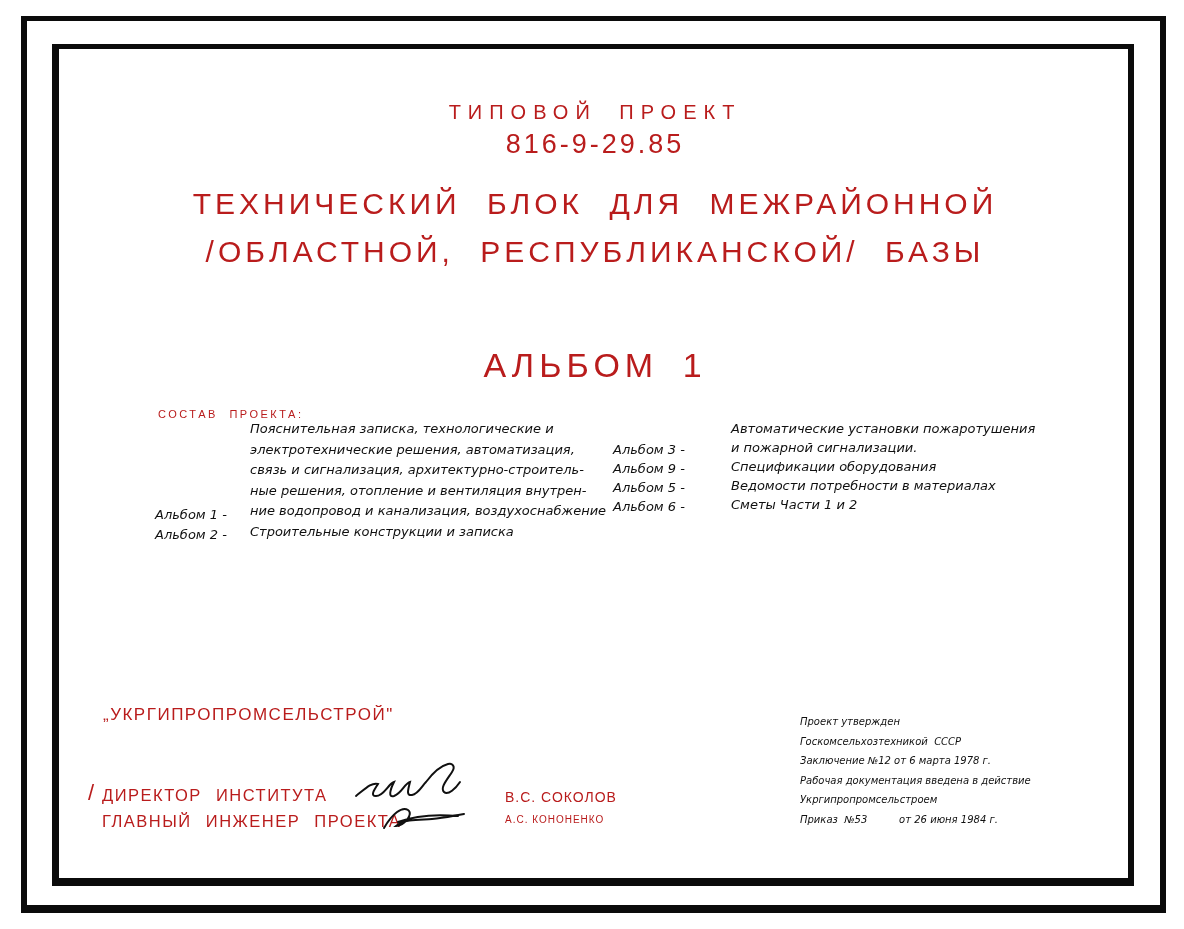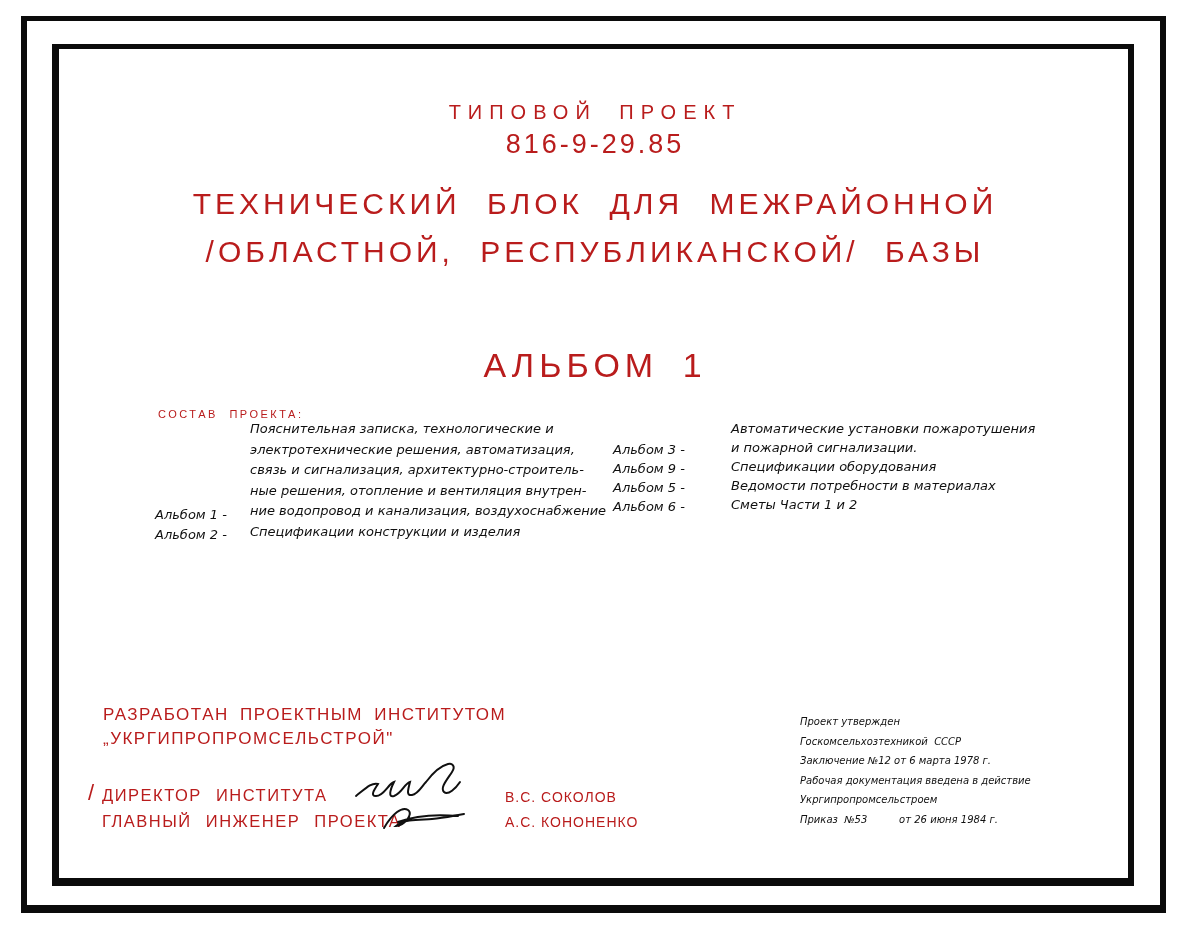--- a/index.html
+++ b/index.html
@@ -36,21 +36,21 @@
   .comp-right .comp-label{width:82px;}
   .comp-line{display:block;}
   .comp-left .comp-line{line-height:20.5px;}
   .comp-right .comp-line{line-height:19px;margin-left:36px;}
 
   .developer{position:absolute;left:103px;top:703px;font-size:17px;letter-spacing:1.5px;word-spacing:5px;line-height:24px;}
   .slash{position:absolute;left:88px;top:780px;font-size:22px;}
   .role-1{position:absolute;left:102px;top:786px;font-size:16.5px;letter-spacing:1.5px;word-spacing:8px;}
   .role-2{position:absolute;left:102px;top:812px;font-size:16.5px;letter-spacing:1.5px;word-spacing:8px;}
   .name-1{position:absolute;left:505px;top:789px;font-size:14px;letter-spacing:1px;}
-  .name-2{position:absolute;left:505px;top:814px;font-size:14px;letter-spacing:1px;}
+  .name-2{position:absolute;left:505px;top:814px;font-size:10px;letter-spacing:1px;}
   .sig{position:absolute;}
   .sig-1{left:352px;top:758px;}
   .sig-2{left:378px;top:800px;}
   .sig path{fill:none;stroke:#101010;stroke-width:2;stroke-linecap:round;}
 
   .approval{position:absolute;left:800px;top:712px;font-size:10px;line-height:19.5px;}
   .approval div{white-space:pre;}
 </style>
 </head>
 <body>
@@ -78,21 +78,21 @@
         <span class="comp-line">Пояснительная записка, технологические и</span>
         <span class="comp-line">электротехнические решения, автоматизация,</span>
         <span class="comp-line">связь и сигнализация, архитектурно-строитель-</span>
         <span class="comp-line">ные решения, отопление и вентиляция внутрен-</span>
         <span class="comp-line">ние водопровод и канализация, воздухоснабжение</span>
       </span>
     </div>
     <div class="comp-item">
       <span class="comp-label">Альбом 2 -</span>
       <span class="comp-text">
-        <span class="comp-line">Спецификации конструкции и изделия</span>
+        <span class="comp-line">Строительные конструкции и записка</span>
       </span>
     </div>
   </div>
 
   <div class="comp-col comp-right hand">
     <div class="comp-item">
       <span class="comp-label">Альбом 3 -</span>
       <span class="comp-text">
         <span class="comp-line">Автоматические установки пожаротушения</span>
         <span class="comp-line">и пожарной сигнализации.</span>
@@ -112,21 +112,20 @@
     </div>
     <div class="comp-item">
       <span class="comp-label">Альбом 6 -</span>
       <span class="comp-text">
         <span class="comp-line">Сметы Части 1 и 2</span>
       </span>
     </div>
   </div>
 
   <div class="developer drafting">
-    <div>РАЗРАБОТАН ПРОЕКТНЫМ ИНСТИТУТОМ</div>
     <div>„УКРГИПРОПРОМСЕЛЬСТРОЙ"</div>
   </div>
 
   <div class="slash drafting">/</div>
   <div class="role-1 drafting">ДИРЕКТОР ИНСТИТУТА</div>
   <div class="role-2 drafting">ГЛАВНЫЙ ИНЖЕНЕР ПРОЕКТА</div>
 
   <svg class="sig sig-1" width="120" height="48" viewBox="0 0 120 48">
     <path d="M4,38 C14,30 20,24 26,26 C22,32 18,38 24,38 C32,38 36,26 42,24 C38,32 36,40 42,38 C50,35 52,26 58,24 C56,32 54,38 60,37 C66,36 70,28 74,24 C80,16 88,8 96,6 C100,5 104,8 100,14 C94,23 88,30 92,34 C96,38 104,30 108,24"></path>
   </svg>

